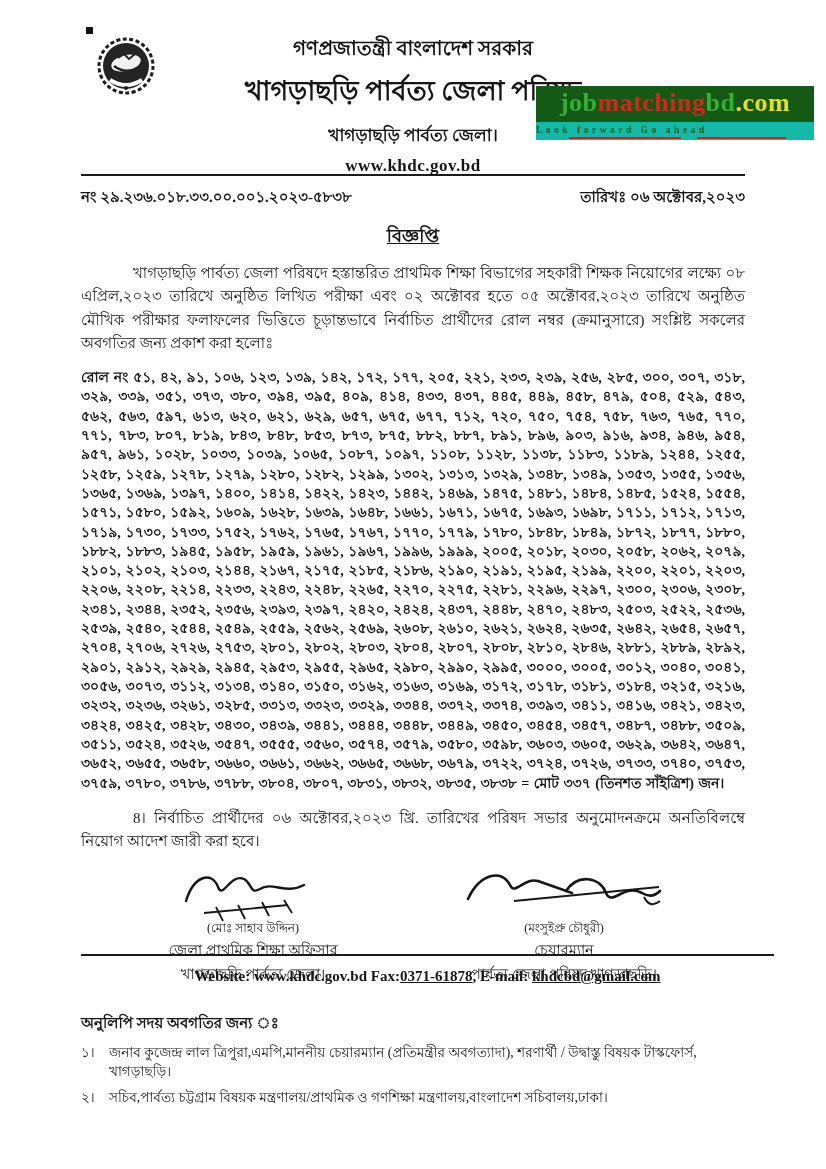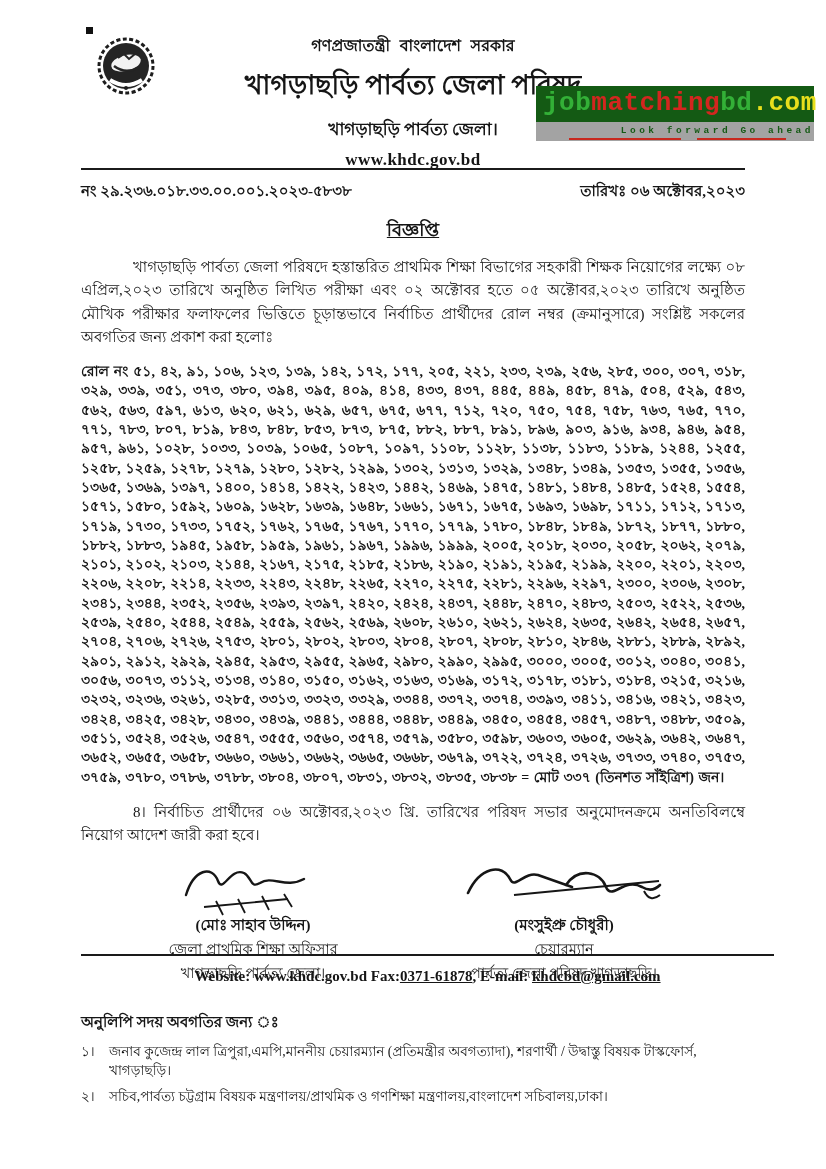--- a/index.html
+++ b/index.html
@@ -5,49 +5,49 @@
   html,body{margin:0;padding:0;background:#e8e8e8;}
   .sheet{
     position:relative;width:826px;height:1169px;background:#ffffff;
     margin:0 auto;overflow:hidden;color:#151515;
     font-family:"Liberation Serif","DejaVu Serif",serif;
   }
   .corner-mark{position:absolute;left:86px;top:27px;width:7px;height:7px;background:#111;}
   .seal{position:absolute;left:96px;top:36px;width:60px;height:66px;}
   .content{padding:0 81px;}
   .hdr{padding-top:33px;text-align:center;}
-  .hdr-govt{font-size:16px;font-weight:600;font-family:Liberation Mono, monospace;}
+  .hdr-govt{font-size:20px;font-weight:600;}
   .hdr-org{font-size:27px;font-weight:bold;margin-top:4px;}
   .hdr-district{font-size:17px;font-weight:600;margin-top:7px;}
   .rule{border-bottom:2px solid #1b1b1b;height:24px;text-align:center;}
   .rule .site{position:relative;top:6px;font-size:17px;font-weight:600;letter-spacing:.5px;margin-top:20px;}
   .memo-row{display:flex;justify-content:space-between;margin-top:9px;font-size:15px;font-weight:600;}
   .memo-date{font-weight:bold;}
   .notice-title{text-align:center;font-size:18px;font-weight:bold;text-decoration:underline;margin-top:12px;}
   .para{font-size:15px;line-height:1.55;text-align:justify;text-indent:52px;margin:9px 0 0 0;}
   .rolls{font-size:14px;line-height:1.38;text-align:justify;font-weight:600;margin-top:13px;word-spacing:1px;}
   
-  .brand{position:absolute;top:86px;left:536px;width:278px;font-family:Liberation Mono, monospace;}
+  .brand{position:absolute;top:86px;left:536px;width:278px;font-family:Liberation Serif, serif;}
   .brand-box{background:#145a14;padding:2px 7px 4px 7px;text-align:center;white-space:nowrap;}
   .brand-box span{font-size:26px;font-weight:bold;letter-spacing:.5px;}
   .b-green{color:#33b037;}
   .b-red{color:#d3261f;}
   .b-yellow{color:#e8df1c;}
-  .brand-tag{position:relative;text-align:right;font-size:9.5px;font-weight:bold;letter-spacing:3.5px;
-    color:#145a14;padding:3px 0 5px 0;background:#a3a3a3;}
+  .brand-tag{position:relative;text-align:left;font-size:9.5px;font-weight:bold;letter-spacing:3.5px;
+    color:#145a14;padding:3px 0 5px 0;background:#14b8a6;}
   .tag-bar{position:absolute;bottom:1px;height:2px;background:#c8281e;}
   .tag-bar.one{left:12%;width:40%;}
   .tag-bar.two{left:58%;width:32%;}
   
   .sig-row{display:flex;justify-content:space-between;margin-top:14px;padding:0 46px 0 52px;}
   .sig-block{text-align:center;}
   .sig-block.left{width:240px;}
   .sig-block.right{width:270px;}
   .sig-svg{display:block;margin:0 auto -6px auto;}
-  .sig-name{font-size:15px;font-weight:700;}
+  .sig-name{font-size:12px;font-weight:400;}
   .sig-line{font-size:14.5px;}
   
   .dist{margin-top:24px;}
   .dist-head{font-size:15px;font-weight:bold;}
   .dist-item{display:flex;margin-top:7px;font-size:13.6px;line-height:1.4;}
   .dist-item .no{width:28px;flex-shrink:0;}
   .dist-item .txt{flex:1;}
   
   .footer{position:absolute;left:81px;right:52px;top:954px;border-top:2.5px solid #1a1a1a;
     text-align:center;padding-top:12px;font-size:15px;font-weight:600;}

